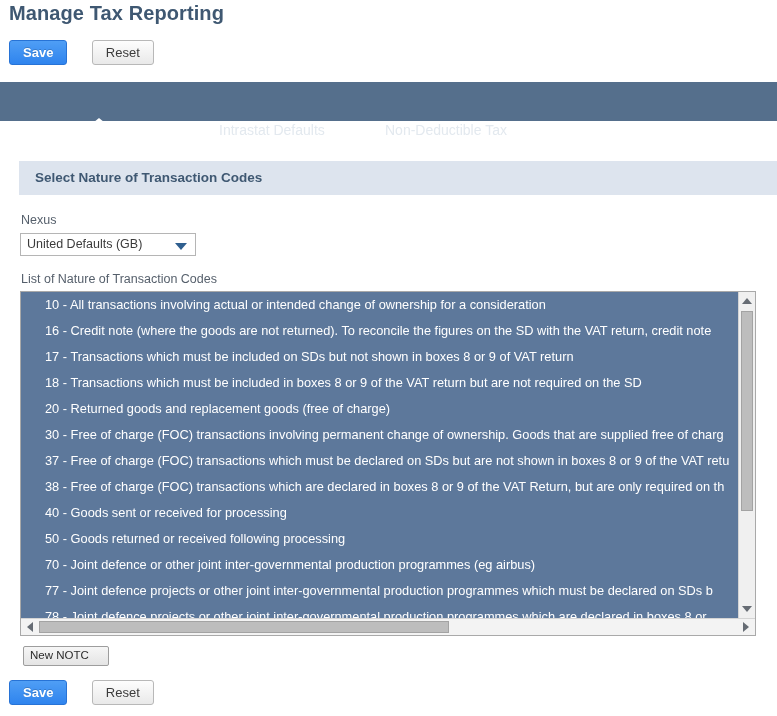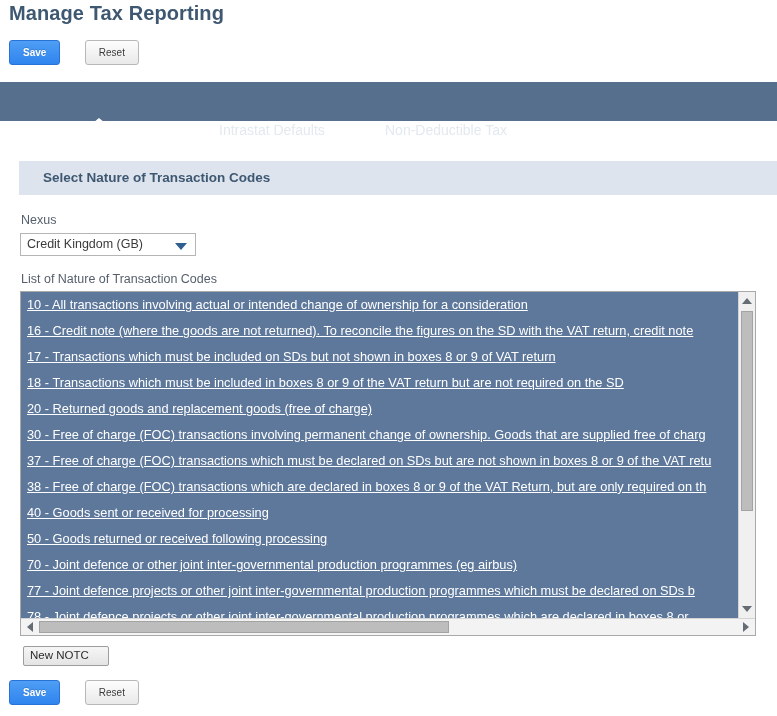--- a/index.html
+++ b/index.html
@@ -28,21 +28,21 @@
     letter-spacing: 0.1px;
   }
 
   
   .btnbar-top { position: absolute; left: 9px; top: 40px; }
   .btnbar-bottom { position: absolute; left: 9px; top: 680px; }
 
   .btn {
     display: inline-block;
     font-family: "Liberation Sans", sans-serif;
-    font-size: 10px;
+    font-size: 13px;
     padding: 4px 13px 5px 13px;
     border-radius: 3px;
     cursor: pointer;
     vertical-align: top;
     line-height: 15px;
     box-sizing: border-box;
     height: 25px;
   }
   .btn-primary {
     background: linear-gradient(to bottom, #4f9ef5 0%, #2f84ee 100%);
@@ -96,21 +96,21 @@
   
   .section-header {
     position: absolute;
     left: 19px; top: 161px;
     width: 758px; height: 34px;
     background: #dde4ee;
     color: #3f5872;
     font-size: 13.5px;
     font-weight: bold;
     line-height: 34px;
-    padding-left: 24px;
+    padding-left: 16px;
     box-sizing: border-box;
   }
 
   
   .field-label {
     position: absolute;
     font-size: 12.5px;
     color: #555f6b;
   }
   .label-nexus { left: 21px; top: 213px; text-align: center; }
@@ -157,26 +157,25 @@
     width: 718px; height: 326px;
     background: #ffffff;
     overflow: hidden;
   }
   .list-option {
     height: 26px;
     line-height: 26px;
     font-size: 12.8px;
     color: #ffffff;
     background: #5d789b;
-    padding-left: 6px;
+    padding-left: 24px;
     white-space: nowrap;
     overflow: hidden;
     box-sizing: border-box;
     cursor: pointer;
-    text-decoration: underline;
   }
 
   
   .vscroll {
     position: absolute;
     right: 0; top: 0;
     width: 17px; height: 326px;
     background: #f0f0f0;
     border-left: 1px solid #d4d4d4;
     box-sizing: border-box;
@@ -263,21 +262,21 @@
     <div class="tab active" style="left:31px;">Intrastat Reporting</div>
     <div class="tab-notch" style="left:88px;"></div>
     <div class="tab" style="left:215px;">Intrastat Defaults</div>
     <div class="tab" style="left:381px;">Non-Deductible Tax</div>
   </div>
 
   <div class="section-header">Select Nature of Transaction Codes</div>
 
   <div class="field-label label-nexus">Nexus</div>
   <div class="select-wrap">
-    <span class="select-value">Credit Kingdom (GB)</span>
+    <span class="select-value">United Defaults (GB)</span>
     <span class="select-arrow"></span>
   </div>
 
   <div class="field-label label-list">List of Nature of Transaction Codes</div>
 
   <div class="listbox">
     <div class="list-inner" id="list-inner">
         <div class="list-option">10 - All transactions involving actual or intended change of ownership for a consideration</div>
         <div class="list-option">16 - Credit note (where the goods are not returned). To reconcile the figures on the SD with the VAT return, credit note</div>
         <div class="list-option">17 - Transactions which must be included on SDs but not shown in boxes 8 or 9 of VAT return</div>

